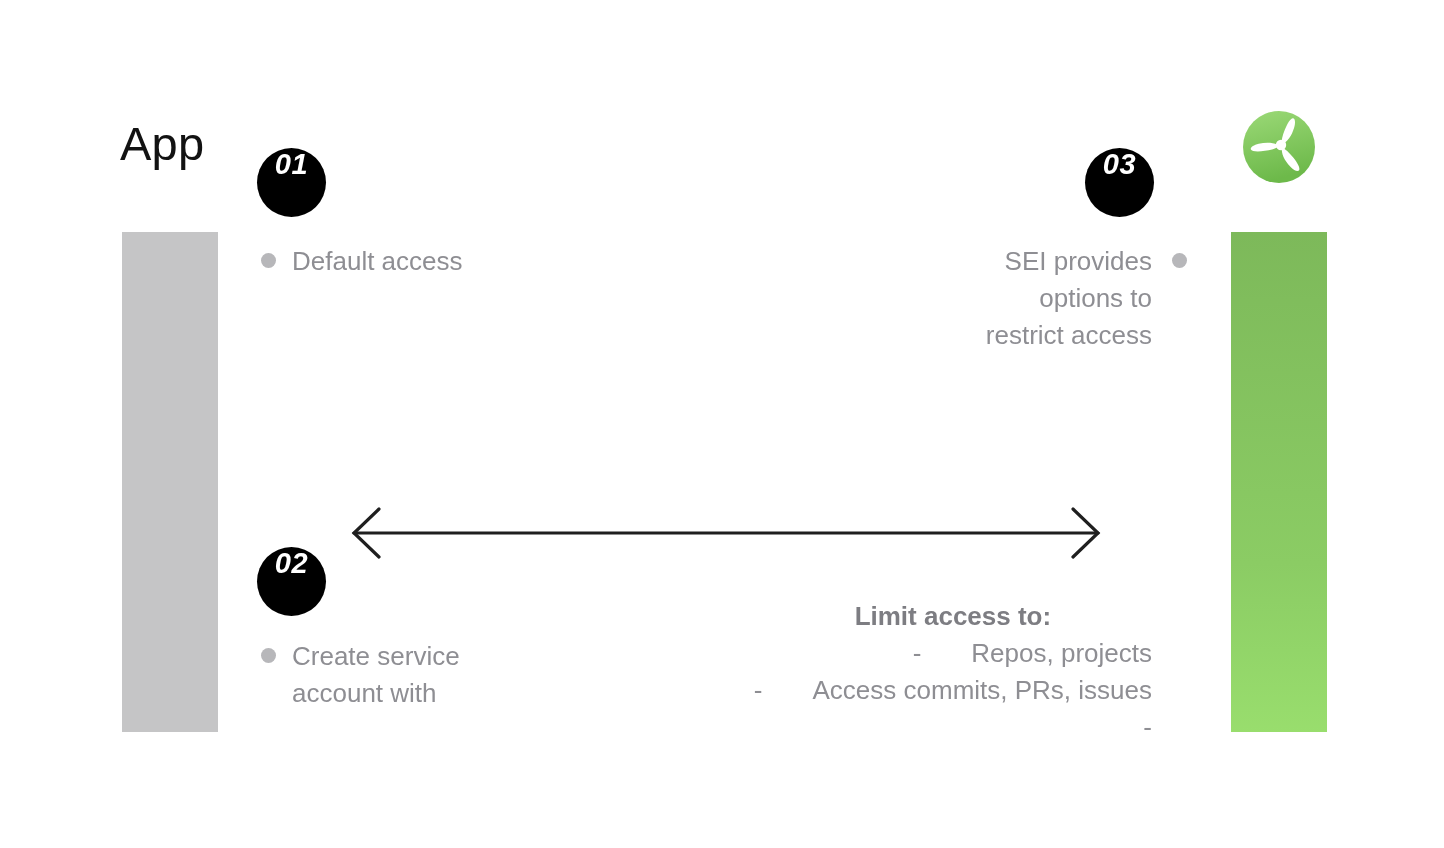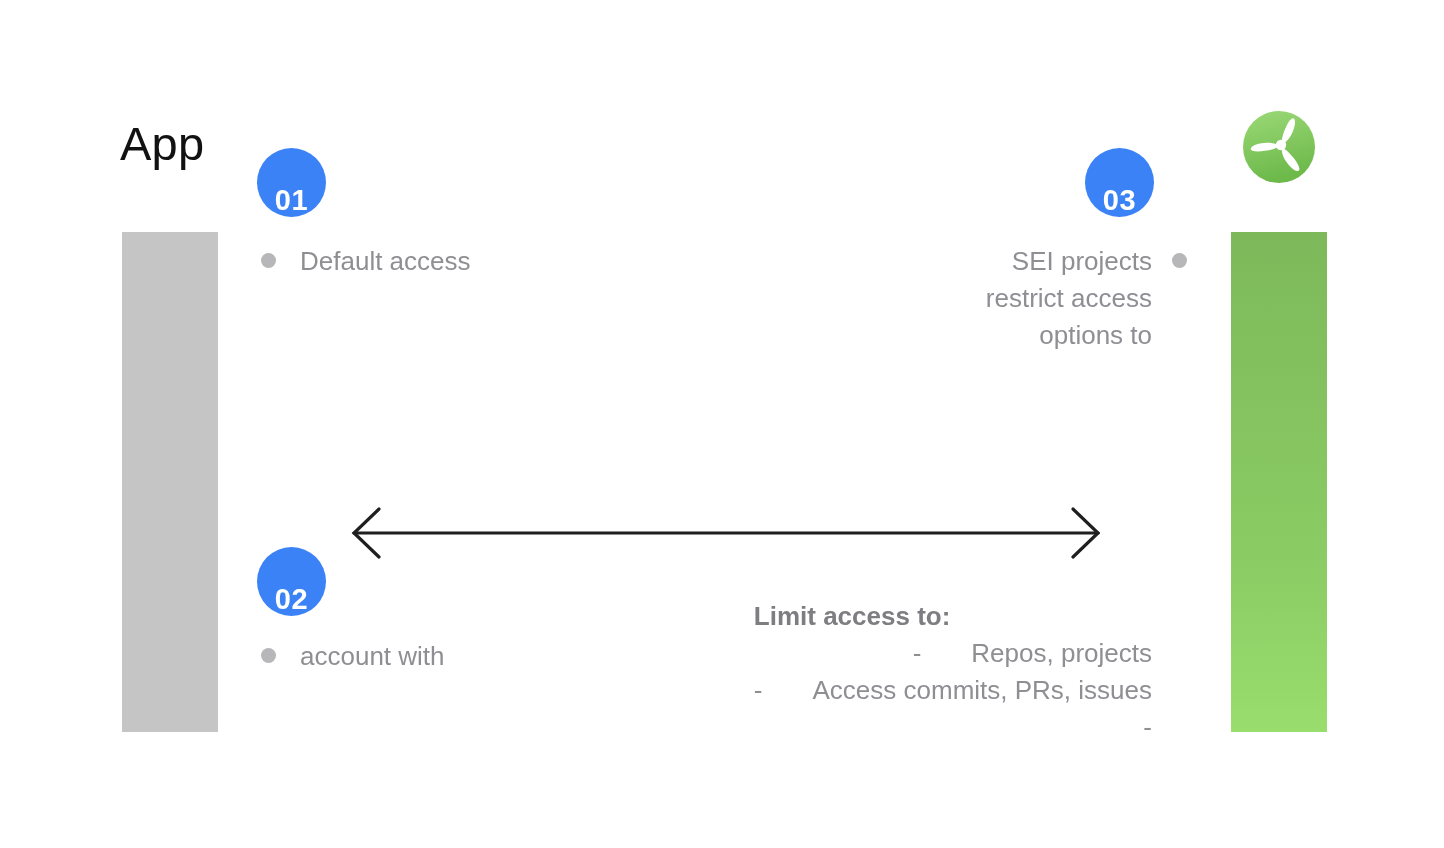--- a/index.html
+++ b/index.html
@@ -41,28 +41,29 @@
     top: 111px;
     width: 72px;
     height: 72px;
   }
 
   .step-circle {
     position: absolute;
     width: 69px;
     height: 69px;
     border-radius: 50%;
-    background: #3b82f6;
+    background: #000000;
     color: #ffffff;
     font-size: 29px;
     font-weight: 700;
     display: flex;
-    align-items: flex-end;
+    align-items: flex-start;
     justify-content: center;
     letter-spacing: 0.5px;
+    font-style: italic;
   }
   .circle-01 { left: 257px;  top: 148px; }
   .circle-02 { left: 257px;  top: 547px; }
   .circle-03 { left: 1085px; top: 148px; }
 
   .bullet {
     position: absolute;
     width: 15px;
     height: 15px;
     border-radius: 50%;
@@ -71,39 +72,38 @@
   .bullet-01 { left: 261px;  top: 253px; }
   .bullet-02 { left: 261px;  top: 648px; }
   .bullet-03 { left: 1172px; top: 253px; }
 
   .note {
     position: absolute;
     font-size: 26px;
     line-height: 37px;
     color: #8e8e93;
     white-space: nowrap;
-    margin-left: 8px;
   }
   .note-01 { left: 292px; top: 243px; text-align: left; }
   .note-02 { left: 292px; top: 638px; text-align: left; }
   .note-03 { right: 292px; top: 243px; text-align: right; }
 
   .arrow-svg {
     position: absolute;
     left: 340px;
     top: 500px;
   }
 
   .limit-block {
     position: absolute;
     right: 292px;
     top: 598px;
     font-size: 26px;
     line-height: 37px;
-    text-align: left;
+    text-align: center;
     white-space: nowrap;
   }
   .limit-header {
     font-weight: 700;
     color: #7d7d82;
   }
   .limit-item {
     display: flex;
     justify-content: flex-end;
     color: #8e8e93;
@@ -154,27 +154,28 @@
 
   <div class="bullet bullet-01"></div>
   <div class="bullet bullet-02"></div>
   <div class="bullet bullet-03"></div>
 
   <div class="note note-01">
     <div>Default access</div>
   </div>
 
   <div class="note note-02">
+    <div>Create service</div>
     <div>account with</div>
   </div>
 
   <div class="note note-03">
-    <div>SEI projects</div>
+    <div>SEI provides</div>
+    <div>options to</div>
     <div>restrict access</div>
-    <div>options to</div>
   </div>
 
   <svg class="arrow-svg" width="772" height="66" viewBox="0 0 772 66">
     <g stroke="#1f1f1f" stroke-width="3.2" fill="none" stroke-linecap="round" stroke-linejoin="miter">
       <line x1="14" y1="33" x2="758" y2="33"></line>
       <path d="M39,9 L14,33 L39,57"></path>
       <path d="M733,9 L758,33 L733,57"></path>
     </g>
   </svg>
 

